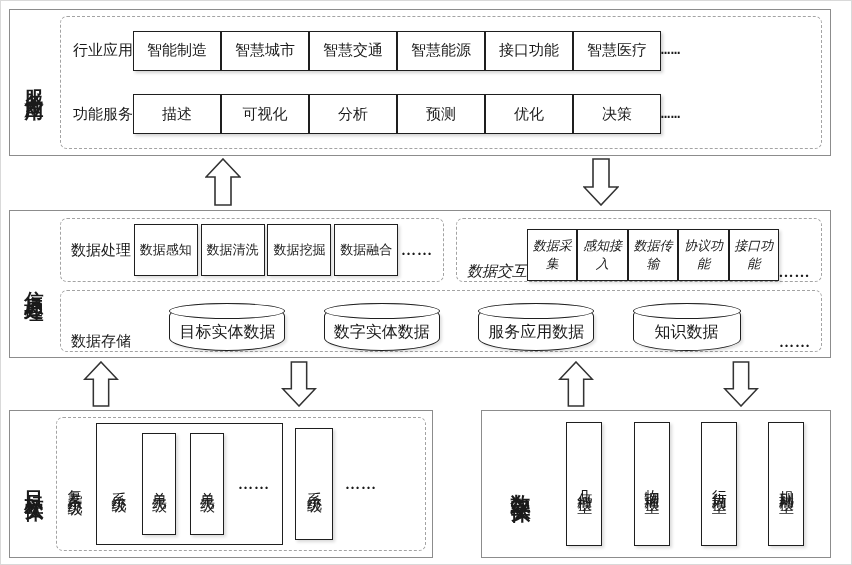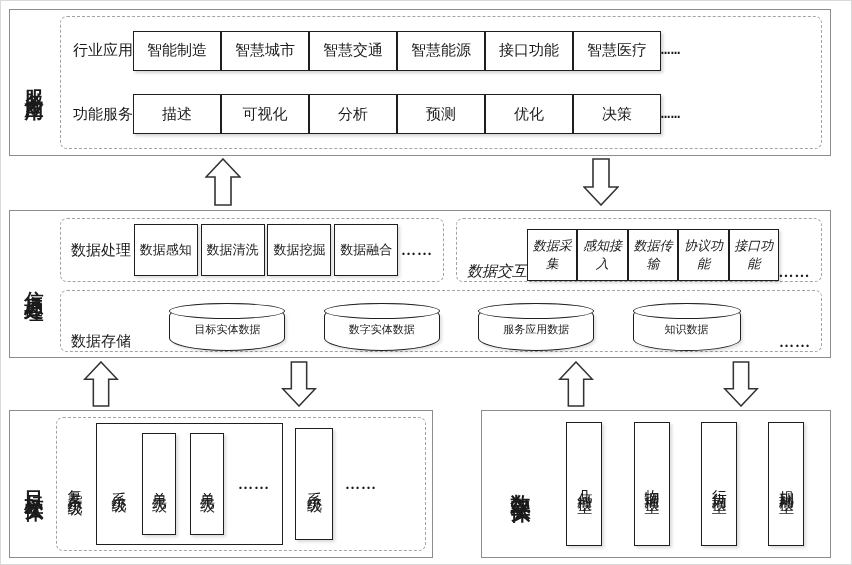--- a/index.html
+++ b/index.html
@@ -17,21 +17,21 @@
   .hrow { display:flex; align-items:center; height:44px;font-family:Liberation Mono, monospace; }
   .row-label { font-size:15px; white-space:nowrap; }
   .ibox { min-width:88px; height:40px; padding:0 3px; background:#fff; border:1.5px solid #1f1f1f; box-shadow:2px 2px 3px rgba(0,0,0,.18); display:flex; align-items:center; justify-content:center; font-size:15px; white-space:nowrap; }
   .dots { font-size:15px; font-weight:bold; letter-spacing:1px; white-space:nowrap; }
 
   .sbox { width:64px; height:52px; padding:2px; background:#fff; border:1.5px solid #1f1f1f; box-shadow:2px 2px 3px rgba(0,0,0,.15); display:flex; align-items:center; justify-content:center; text-align:center; font-size:13px; line-height:1.35; word-break:break-all; }
 
   .cyl { position:relative; width:116px; height:48px; flex:0 0 auto; }
   .cyl-body { position:absolute; inset:0; background:#fff; border:1.5px solid #1f1f1f; border-radius:58px / 13px; box-shadow:2px 2px 3px rgba(0,0,0,.12); }
   .cyl-top { position:absolute; left:0; right:0; top:0; height:16px; background:#fff; border:1.5px solid #1f1f1f; border-radius:50%; }
-  .cyl-label { position:absolute; left:0; right:0; top:19px; text-align:center; font-size:11px; white-space:nowrap; }
+  .cyl-label { position:absolute; left:0; right:0; top:19px; text-align:center; font-size:16px; white-space:nowrap; }
 
   .arrow { position:absolute; width:36px; height:48px; }
 
   .tgt-dash { position:absolute; left:46px; top:6px; right:6px; bottom:6px; display:flex; align-items:center; gap:12px; padding:0 8px; }
   .solidbox { height:122px; background:#fff; border:1.5px solid #1f1f1f; display:flex; align-items:center; gap:14px; padding:0 12px; }
   .ubox { width:34px; height:102px; background:#fff; border:1.5px solid #1f1f1f; box-shadow:2px 2px 3px rgba(0,0,0,.15); display:flex; align-items:center; justify-content:center; }
   .sys2box { width:38px; height:112px; background:#fff; border:1.5px solid #1f1f1f; box-shadow:2px 2px 3px rgba(0,0,0,.15); display:flex; align-items:center; justify-content:center; }
   .v15 { font-size:15px; letter-spacing:3px; }
 
   .dig-wrap { position:absolute; inset:0; display:flex; align-items:center; justify-content:space-between; padding:0 26px; }

